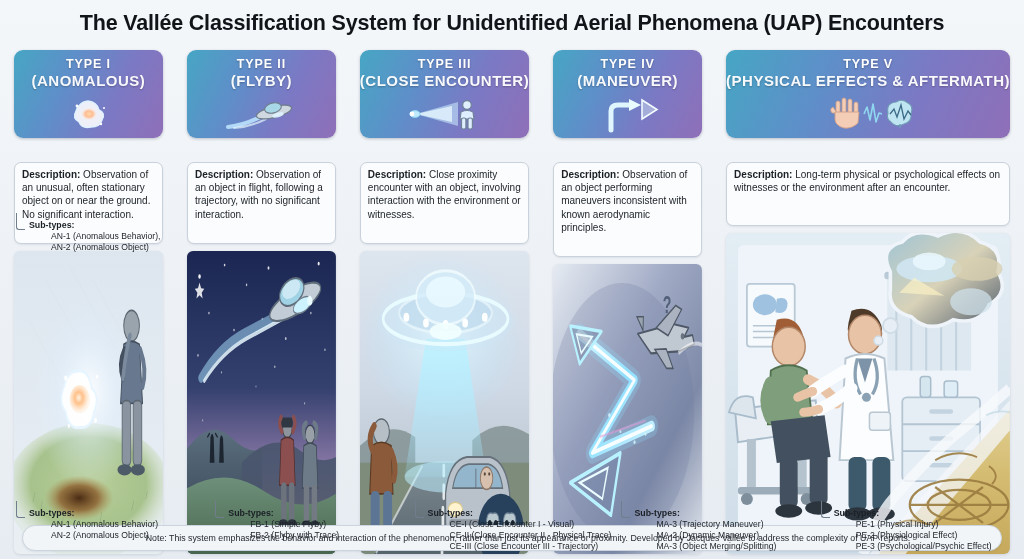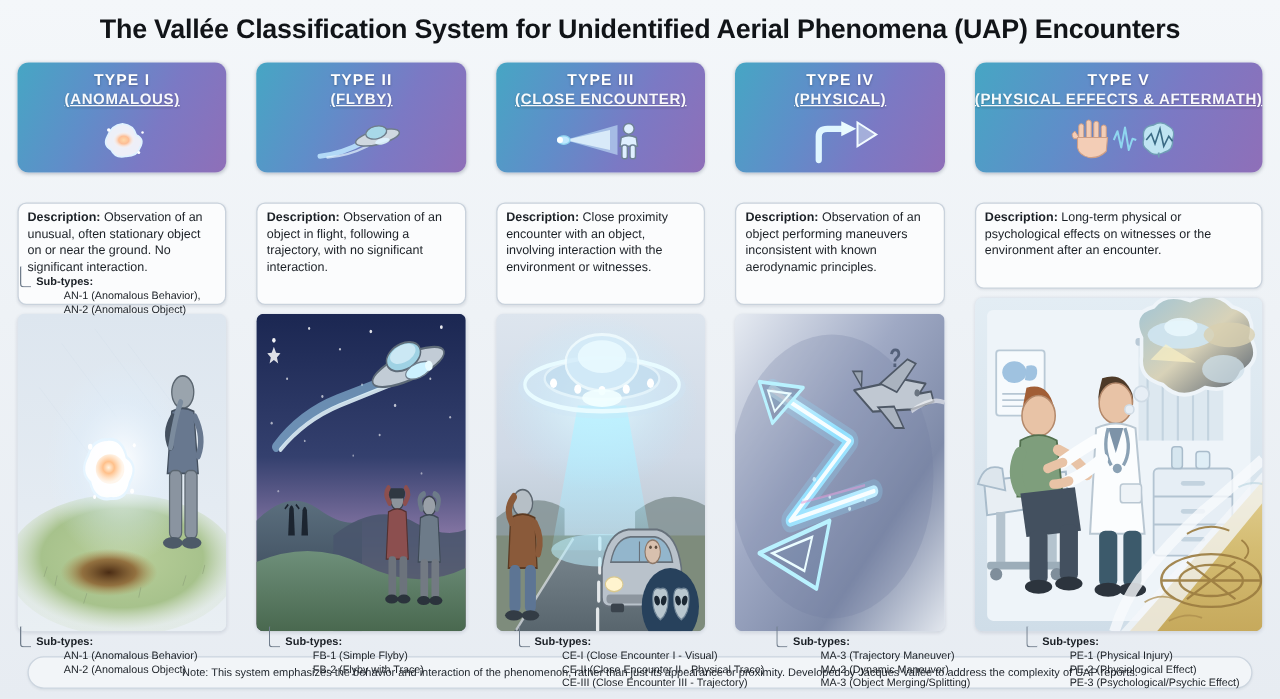--- a/index.html
+++ b/index.html
@@ -48,25 +48,24 @@
     display: flex; flex-direction: column; align-items: center;
     padding-top: 7px;
     overflow: hidden;
     box-shadow: 0 1px 3px rgba(20,30,60,.25);
   }
   .col-head .t-main {
     font-size: 12.5px; font-weight: bold; letter-spacing: .9px;
     text-shadow: 0 1px 2px rgba(0,0,0,.28);
   }
   .col-head .t-sub {
-    font-size: 12px; font-weight: bold; letter-spacing: .5px;
+    font-size: 15px; font-weight: bold; letter-spacing: .5px;
     margin-top: 1px; opacity: .95;
     text-shadow: 0 1px 2px rgba(0,0,0,.28);
     white-space: nowrap;
-    text-decoration: underline;
   }
   .head-icon { flex: 1; width: 100%; display: flex; align-items: center; justify-content: center; }
   .head-icon svg { overflow: visible; }
 
   
   .desc {
     margin-top: 24px;
     background: #fbfcfd;
     border: 1px solid #c9d2dc;
     border-radius: 7px;
@@ -463,21 +462,21 @@
               <ellipse cx="171" cy="194" rx="2.4" ry="3.4" transform="rotate(20 171 194)"></ellipse>
             </g>
           </g>
         </svg>
       </div>
     </div>
 
     <div class="col">
       <div class="col-head">
         <div class="t-main">TYPE IV</div>
-        <div class="t-sub">(PHYSICAL)</div>
+        <div class="t-sub">(MANEUVER)</div>
         <div class="head-icon">
           <svg width="62" height="34" viewBox="0 0 62 34">
             <path d="M14 33 L14 14 Q14 8 21 8 L34 8" stroke="#dff6ff" stroke-width="5" fill="none" stroke-linecap="round"></path>
             <path d="M32 2 L44 8 L32 14 Z" fill="#eafbff"></path>
             <path d="M45 3 L60 12.5 L45 22 Z" fill="#cfe2f0" fill-opacity=".5" stroke="#f2fbff" stroke-width="1.6"></path>
           </svg>
         </div>
       </div>
 
       <div class="desc">

